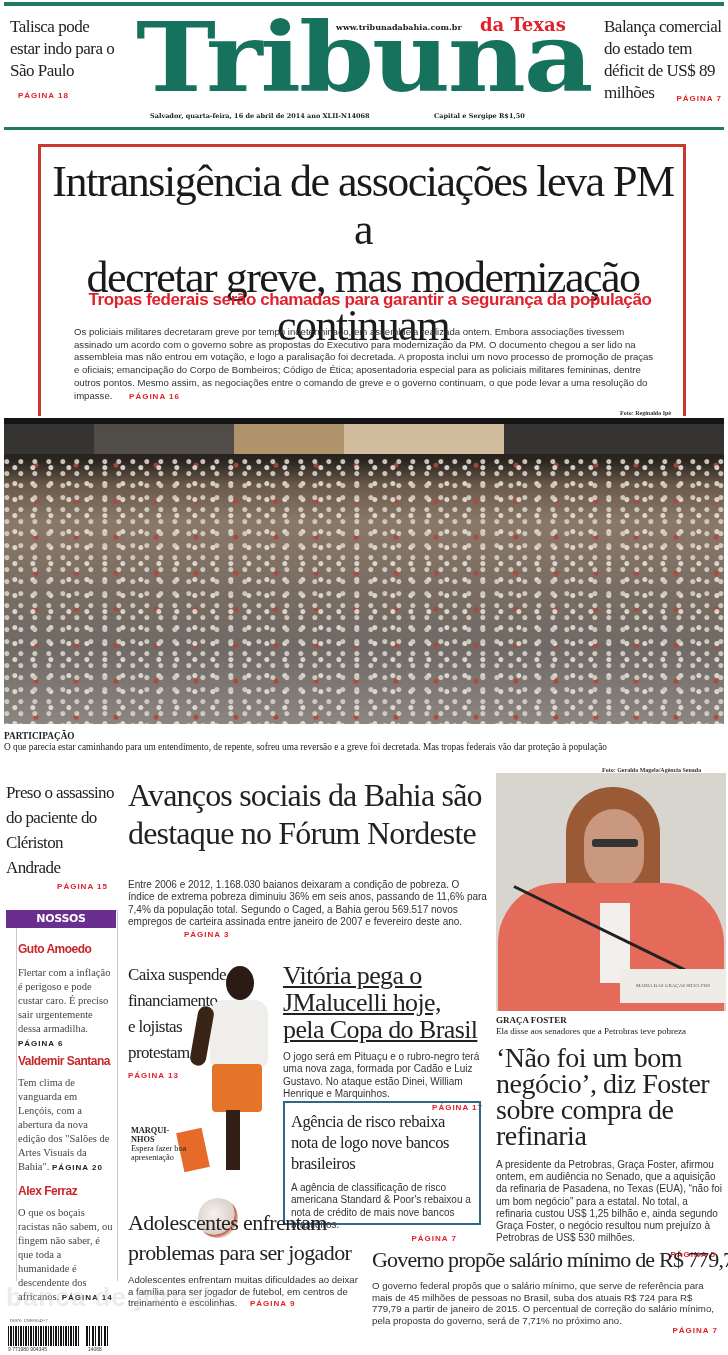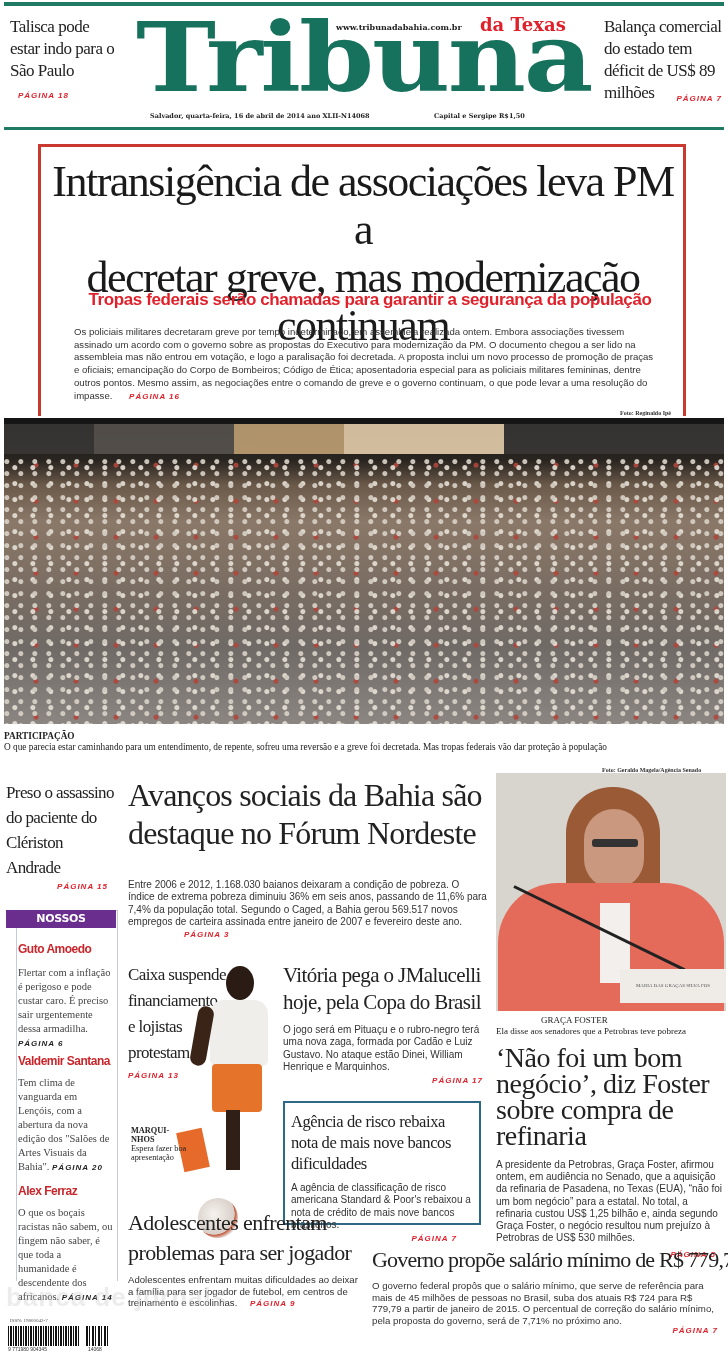--- a/index.html
+++ b/index.html
@@ -1,19 +1,19 @@
 <!DOCTYPE html>
 <html><head>
 <meta charset="utf-8">
 <style>
   html,body{margin:0;padding:0;background:#fff;}
   body{width:728px;height:1355px;position:relative;overflow:hidden;font-family:"Liberation Sans",sans-serif;color:#222;}
   .abs{position:absolute;}
   .serif{font-family:"Liberation Serif","DejaVu Serif",serif;}
-  .pg{color:#e0212b;font-family:"Liberation Sans",sans-serif;font-weight:bold;font-size:8px;letter-spacing:1px;font-style:italic;}
+  .pg{color:#e0212b;font-family:"Liberation Sans",sans-serif;font-weight:bold;font-size:8px;letter-spacing:1px;}
   .rule{background:#1f7a64;}
   .masthead-title{font-family:"DejaVu Serif","Liberation Serif",serif;font-weight:900;color:#17725d;font-size:96px;letter-spacing:-2px;line-height:1;transform:scaleX(1.12);transform-origin:left top;}
   .teaser{font-size:17px;line-height:22px;color:#222;letter-spacing:-0.5px;}
   .body-sm{font-size:10px;line-height:12px;color:#333;}
   .headline{font-size:31px;line-height:38px;color:#222;letter-spacing:-0.8px;}
   .photo{overflow:hidden;}
   .col-name{color:#c8262b;font-weight:bold;font-size:12px;letter-spacing:-0.5px;}
   .col-text{font-size:10.5px;line-height:14px;color:#444;}
   .credit{font-family:"Liberation Serif",serif;font-weight:bold;font-size:6px;color:#333;}
 </style>
@@ -118,43 +118,43 @@
   <div style="position:absolute;left:46px;top:148px;width:14px;height:60px;background:#2f1f17;"></div>
   <div style="position:absolute;left:0;top:168px;width:26px;height:40px;background:#e66a2a;transform:rotate(-12deg);"></div>
   <div style="position:absolute;left:18px;top:236px;width:40px;height:40px;border-radius:50%;background:radial-gradient(circle at 40% 40%,#f6f2ee,#d8cfc8 60%,#c25a3a 62%,#eee 75%);"></div>
 </div>
 <div class="abs" style="left:131px;top:1126px;width:58px;font-family:'Liberation Serif',serif;font-size:8.3px;line-height:9px;color:#222;">
   <div style="font-weight:bold;">MARQUI-NHOS</div>
   <div>Espera fazer boa apresentação</div>
 </div>
 
 <div class="abs" style="left:283px;top:962px;width:200px;">
-  <div class="serif" style="font-size:21px;line-height:27px;color:#222;letter-spacing:-0.6px;">Vitória pega o JMalucelli hoje, pela Copa do Brasil</div>
+  <div class="serif" style="font-size:26px;line-height:27px;color:#222;letter-spacing:-0.6px;text-decoration:underline;">Vitória pega o JMalucelli hoje, pela Copa do Brasil</div>
   <div class="body-sm" style="margin-top:8px;line-height:12.4px;">O jogo será em Pituaçu e o rubro-negro terá uma nova zaga, formada por Cadão e Luiz Gustavo. No ataque estão Dinei, William Henrique e Marquinhos.</div>
   <div class="pg" style="text-align:right;margin-top:2px;">PÁGINA  17</div>
 </div>
 
 <div class="abs" style="left:283px;top:1101px;width:198px;height:124px;border:2px solid #2e6a86;box-sizing:border-box;padding:8px 8px 0 6px;">
-  <div class="serif" style="font-size:16.5px;line-height:21px;color:#222;letter-spacing:-0.4px;">Agência de risco rebaixa nota de mais nove bancos dificuldades</div>
+  <div class="serif" style="font-size:16.5px;line-height:21px;color:#222;letter-spacing:-0.4px;">Agência de risco rebaixa nota de logo nove bancos brasileiros</div>
   <div class="body-sm" style="margin-top:8px;line-height:12.4px;">A agência de classificação de risco americana Standard &amp; Poor's rebaixou a nota de crédito de mais nove bancos brasileiros.</div>
   <div class="pg" style="text-align:right;padding-right:14px;margin-top:2px;">PÁGINA  7</div>
 </div>
 
 <div class="abs credit" style="left:602px;top:767px;">Foto: Geraldo Magela/Agência Senado</div>
 <div class="abs photo" style="left:496px;top:773px;width:230px;height:238px;background:#d8d4ce;">
   <div style="position:absolute;left:70px;top:14px;width:94px;height:120px;border-radius:46px 46px 20px 20px;background:#9a5a36;"></div>
   <div style="position:absolute;left:88px;top:36px;width:60px;height:80px;border-radius:30px;background:#c9987e;"></div>
   <div style="position:absolute;left:96px;top:66px;width:46px;height:8px;background:#333;border-radius:3px;"></div>
   <div style="position:absolute;left:2px;top:110px;width:226px;height:128px;border-radius:60px 60px 0 0;background:#e46a5a;"></div>
   <div style="position:absolute;left:104px;top:130px;width:30px;height:80px;background:#f2efec;"></div>
   <div style="position:absolute;left:18px;top:112px;width:190px;height:3px;background:#222;transform:rotate(26deg);transform-origin:left center;"></div>
   <div style="position:absolute;left:124px;top:196px;width:106px;height:34px;background:#efece8;font-family:'Liberation Serif',serif;font-size:5px;color:#555;text-align:center;line-height:34px;">MARIA DAS GRAÇAS SILVA FOS</div>
 </div>
 <div class="abs" style="left:496px;top:1015px;width:230px;font-family:'Liberation Serif',serif;font-size:9px;line-height:10.5px;color:#222;">
-  <div style="font-weight:normal;margin-left:45px;">GRAÇA FOSTER</div>
+  <div style="font-weight:bold;">GRAÇA FOSTER</div>
   <div>Ela disse aos senadores que a Petrobras teve pobreza</div>
 </div>
 <div class="abs" style="left:496px;top:1045px;width:228px;">
   <div class="serif" style="font-size:28px;line-height:26px;color:#222;letter-spacing:-0.5px;">‘Não foi um bom negócio’, diz Foster sobre compra de refinaria</div>
   <div class="body-sm" style="margin-top:10px;line-height:12.2px;">A presidente da Petrobras, Graça Foster, afirmou ontem, em audiência no Senado, que a aquisição da refinaria de Pasadena, no Texas (EUA), “não foi um bom negócio” para a estatal. No total, a refinaria custou US$ 1,25 bilhão e, ainda segundo Graça Foster, o negócio resultou num prejuízo à Petrobras de US$ 530 milhões.</div>
   <div class="pg" style="text-align:right;padding-right:8px;margin-top:6px;">PÁGINA  5</div>
 </div>
 
 <div class="abs" style="left:128px;top:1208px;width:232px;">
   <div class="serif" style="font-size:22px;line-height:30px;color:#222;letter-spacing:-0.6px;">Adolescentes enfrentam problemas para ser jogador</div>

